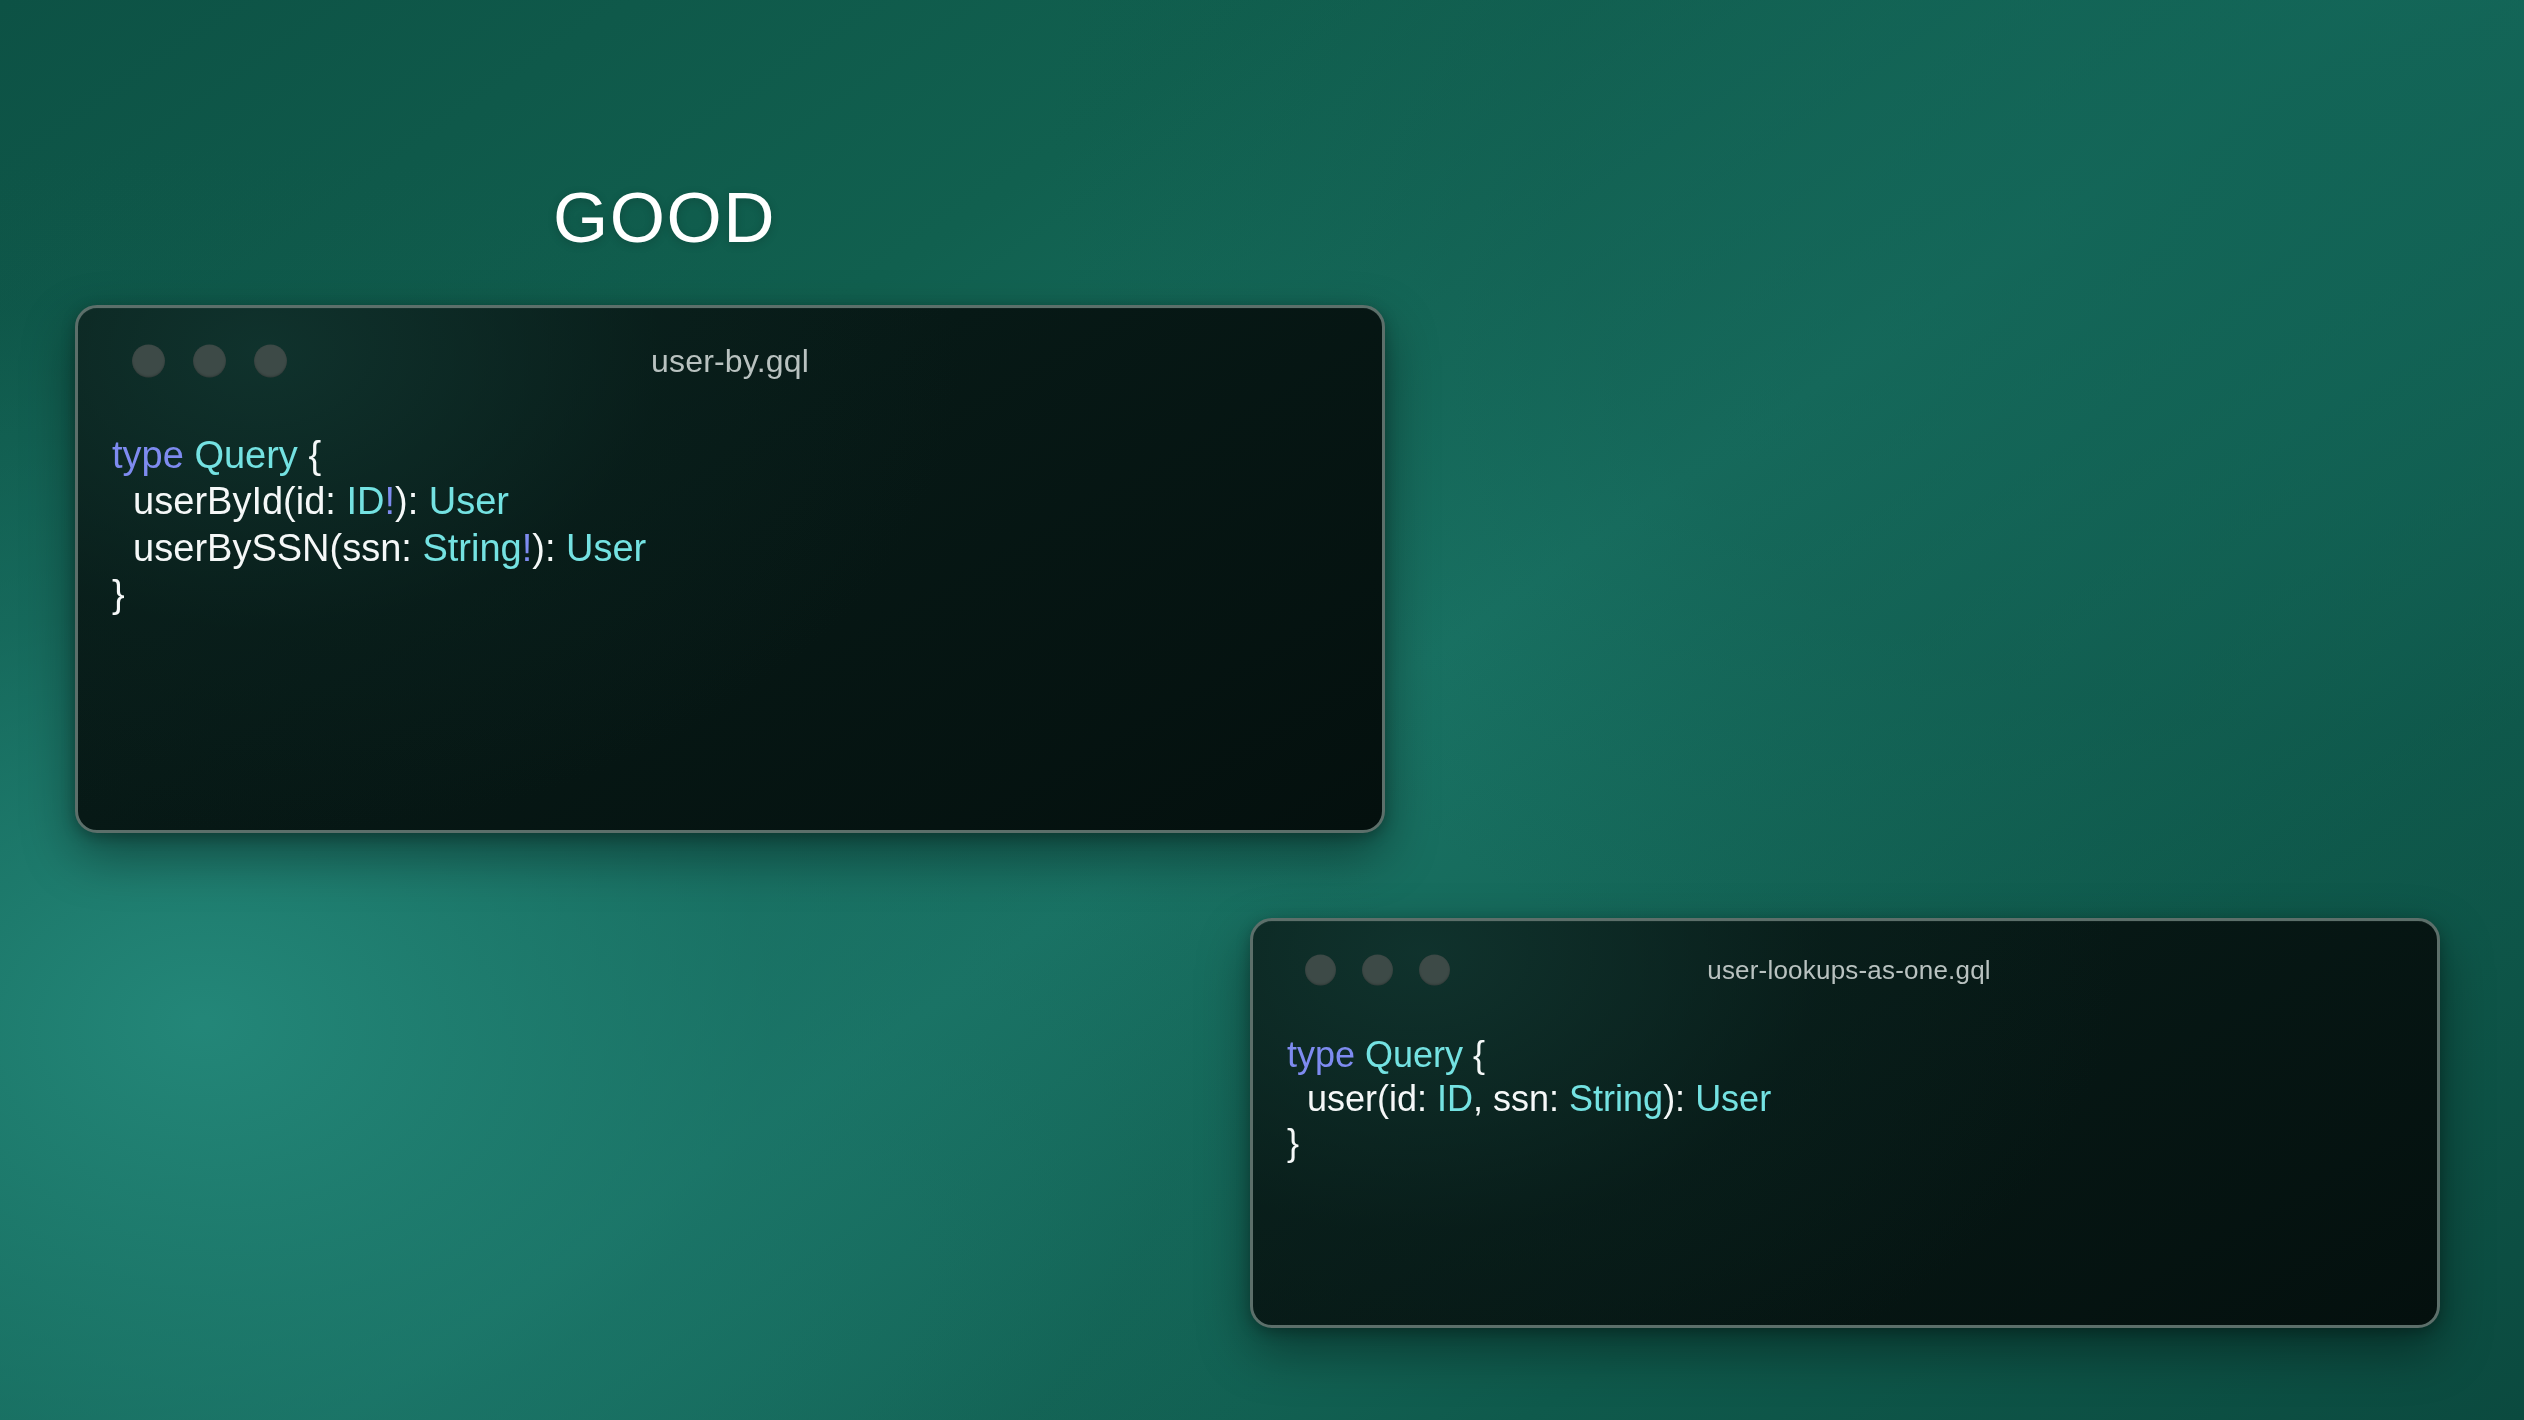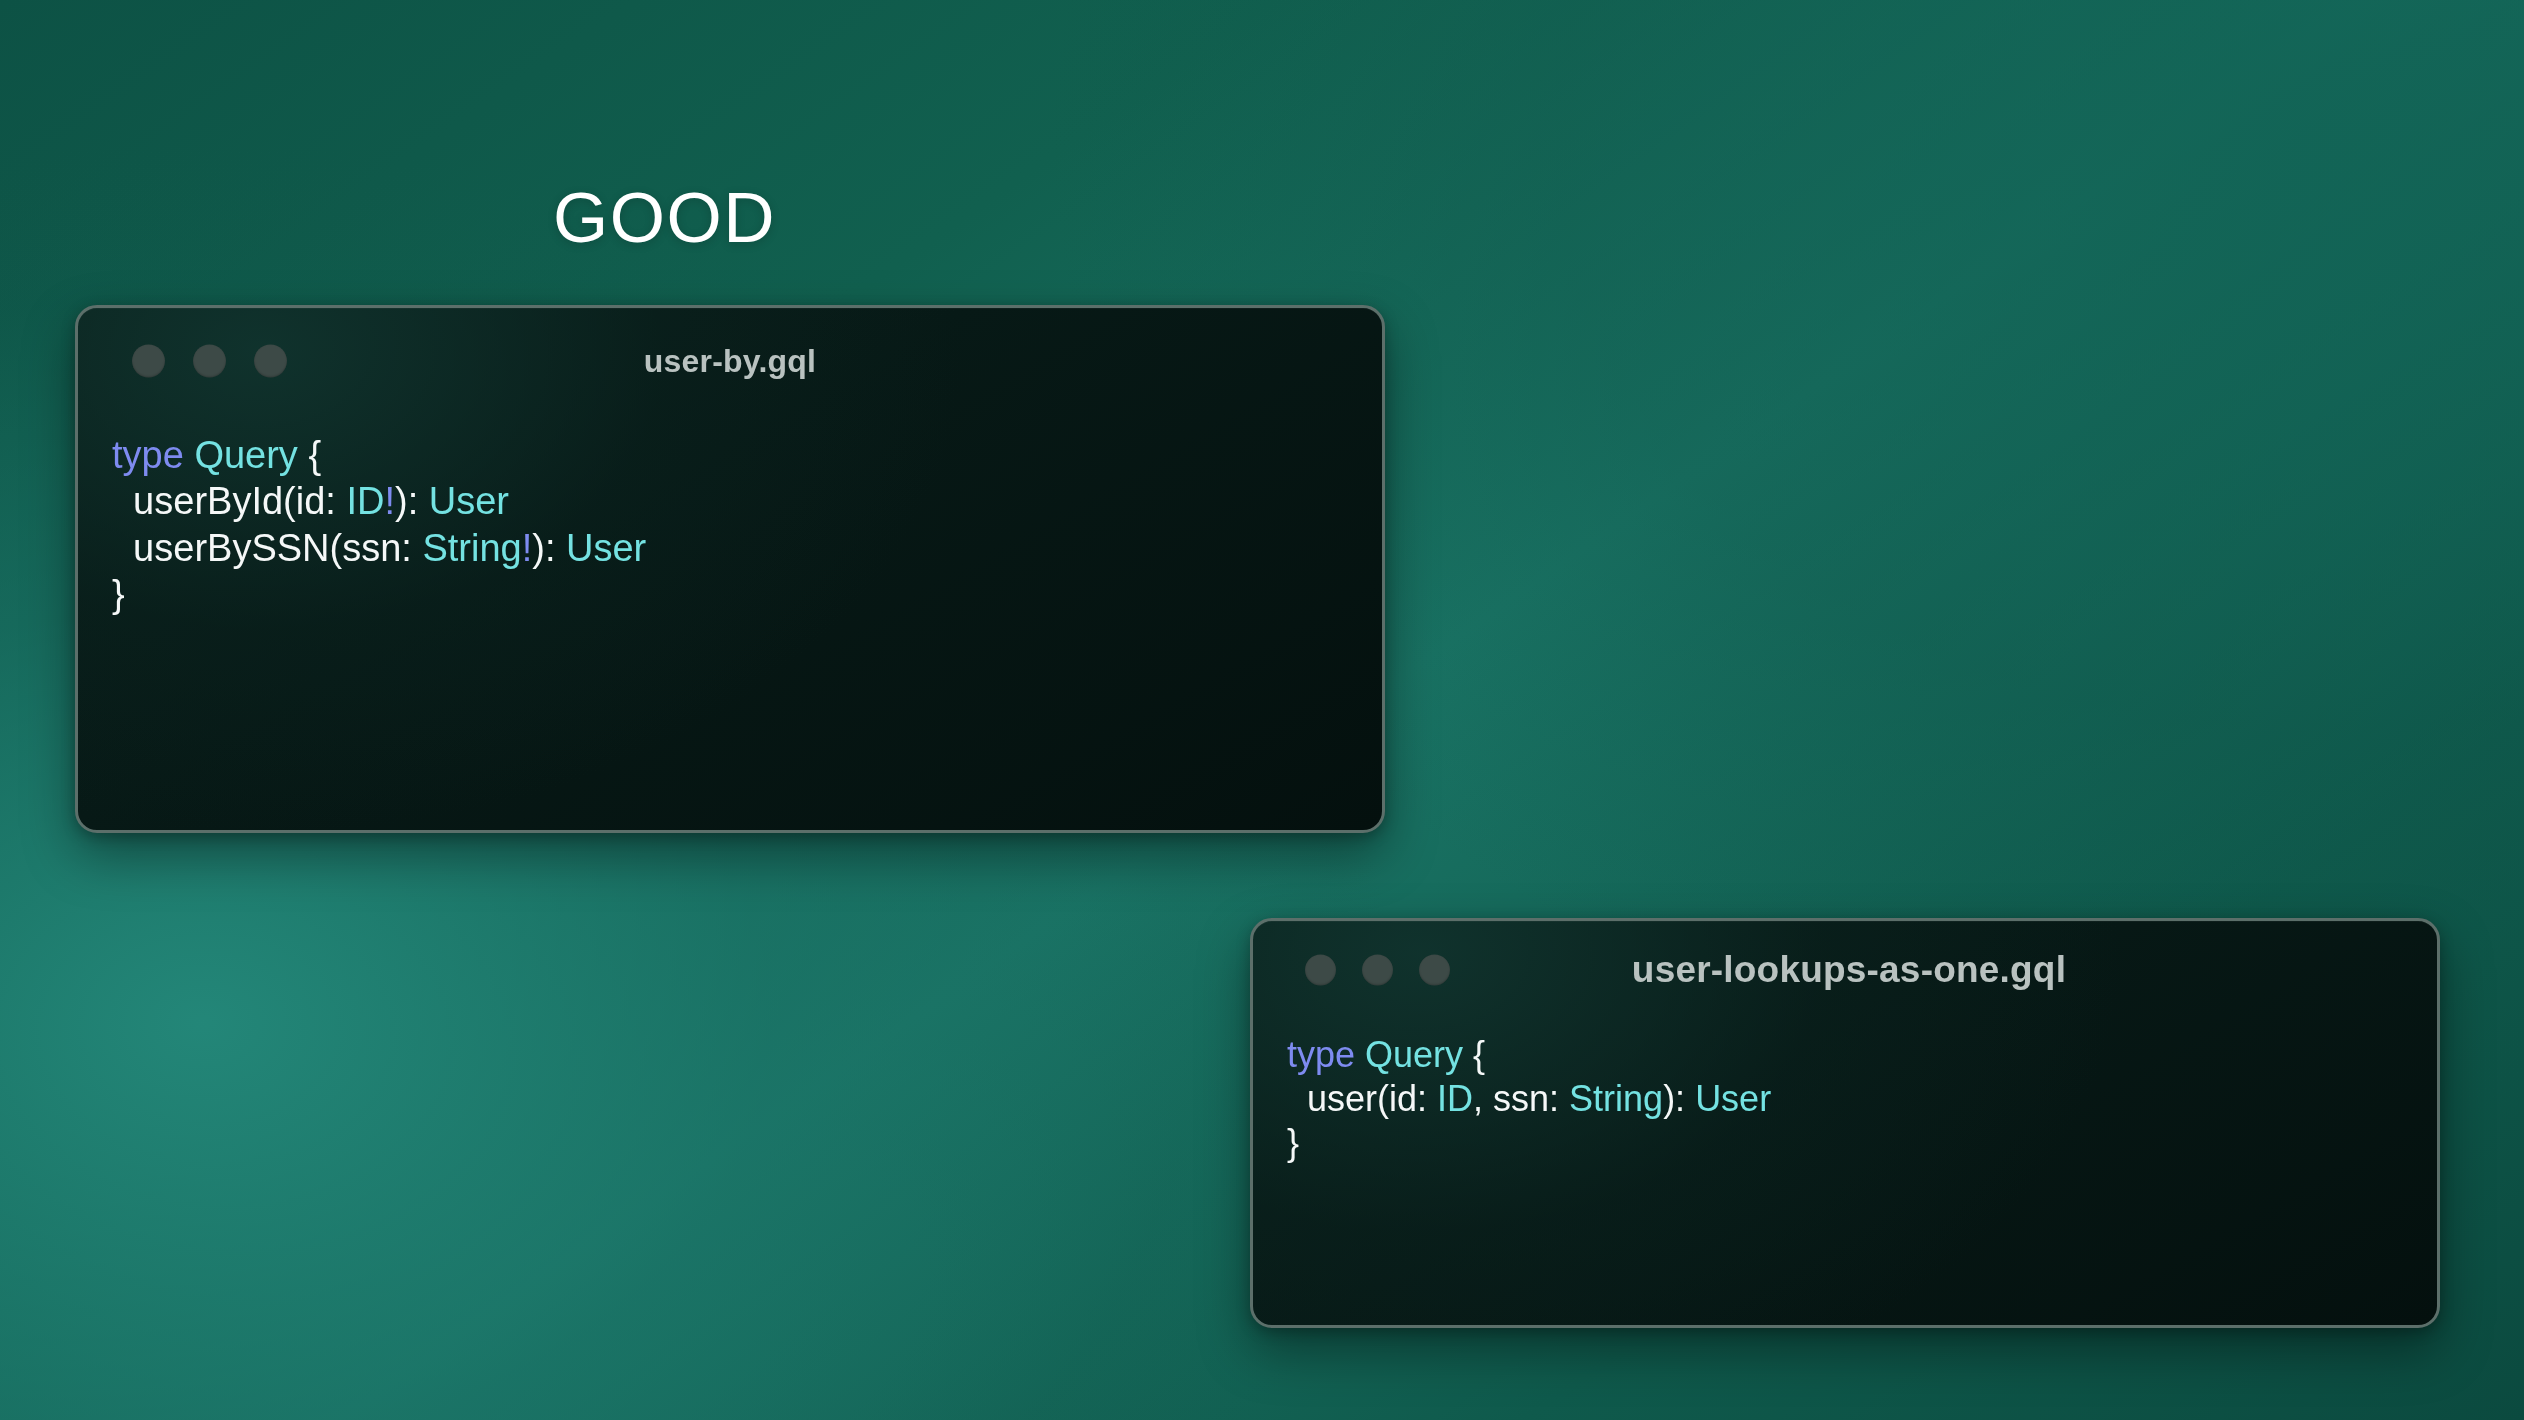--- a/index.html
+++ b/index.html
@@ -78,26 +78,26 @@
   #window-bad .dot { width: 31px; height: 31px; }
 
   .window-title {
     position: absolute;
     left: 0; right: 0;
     top: 50%;
     transform: translateY(-50%);
     text-align: center;
     color: #b9c2c0;
     font-size: 32px;
-    font-weight: 700;
+    font-weight: 400;
     letter-spacing: 0.2px;
     white-space: nowrap;
     pointer-events: none;
   }
-  #window-bad .window-title { font-size: 37px; margin-left: 8px; }
+  #window-bad .window-title { font-size: 26px; margin-left: 8px; }
 
   .code {
     padding: 18px 0 0 34px;
     font-family: Liberation Sans, sans-serif;
     font-size: 38px;
     line-height: 1.22;
     white-space: pre;
     color: #f3f6f6;
   }
   #window-bad .code { font-size: 36px; padding: 14px 0 0 34px; }

